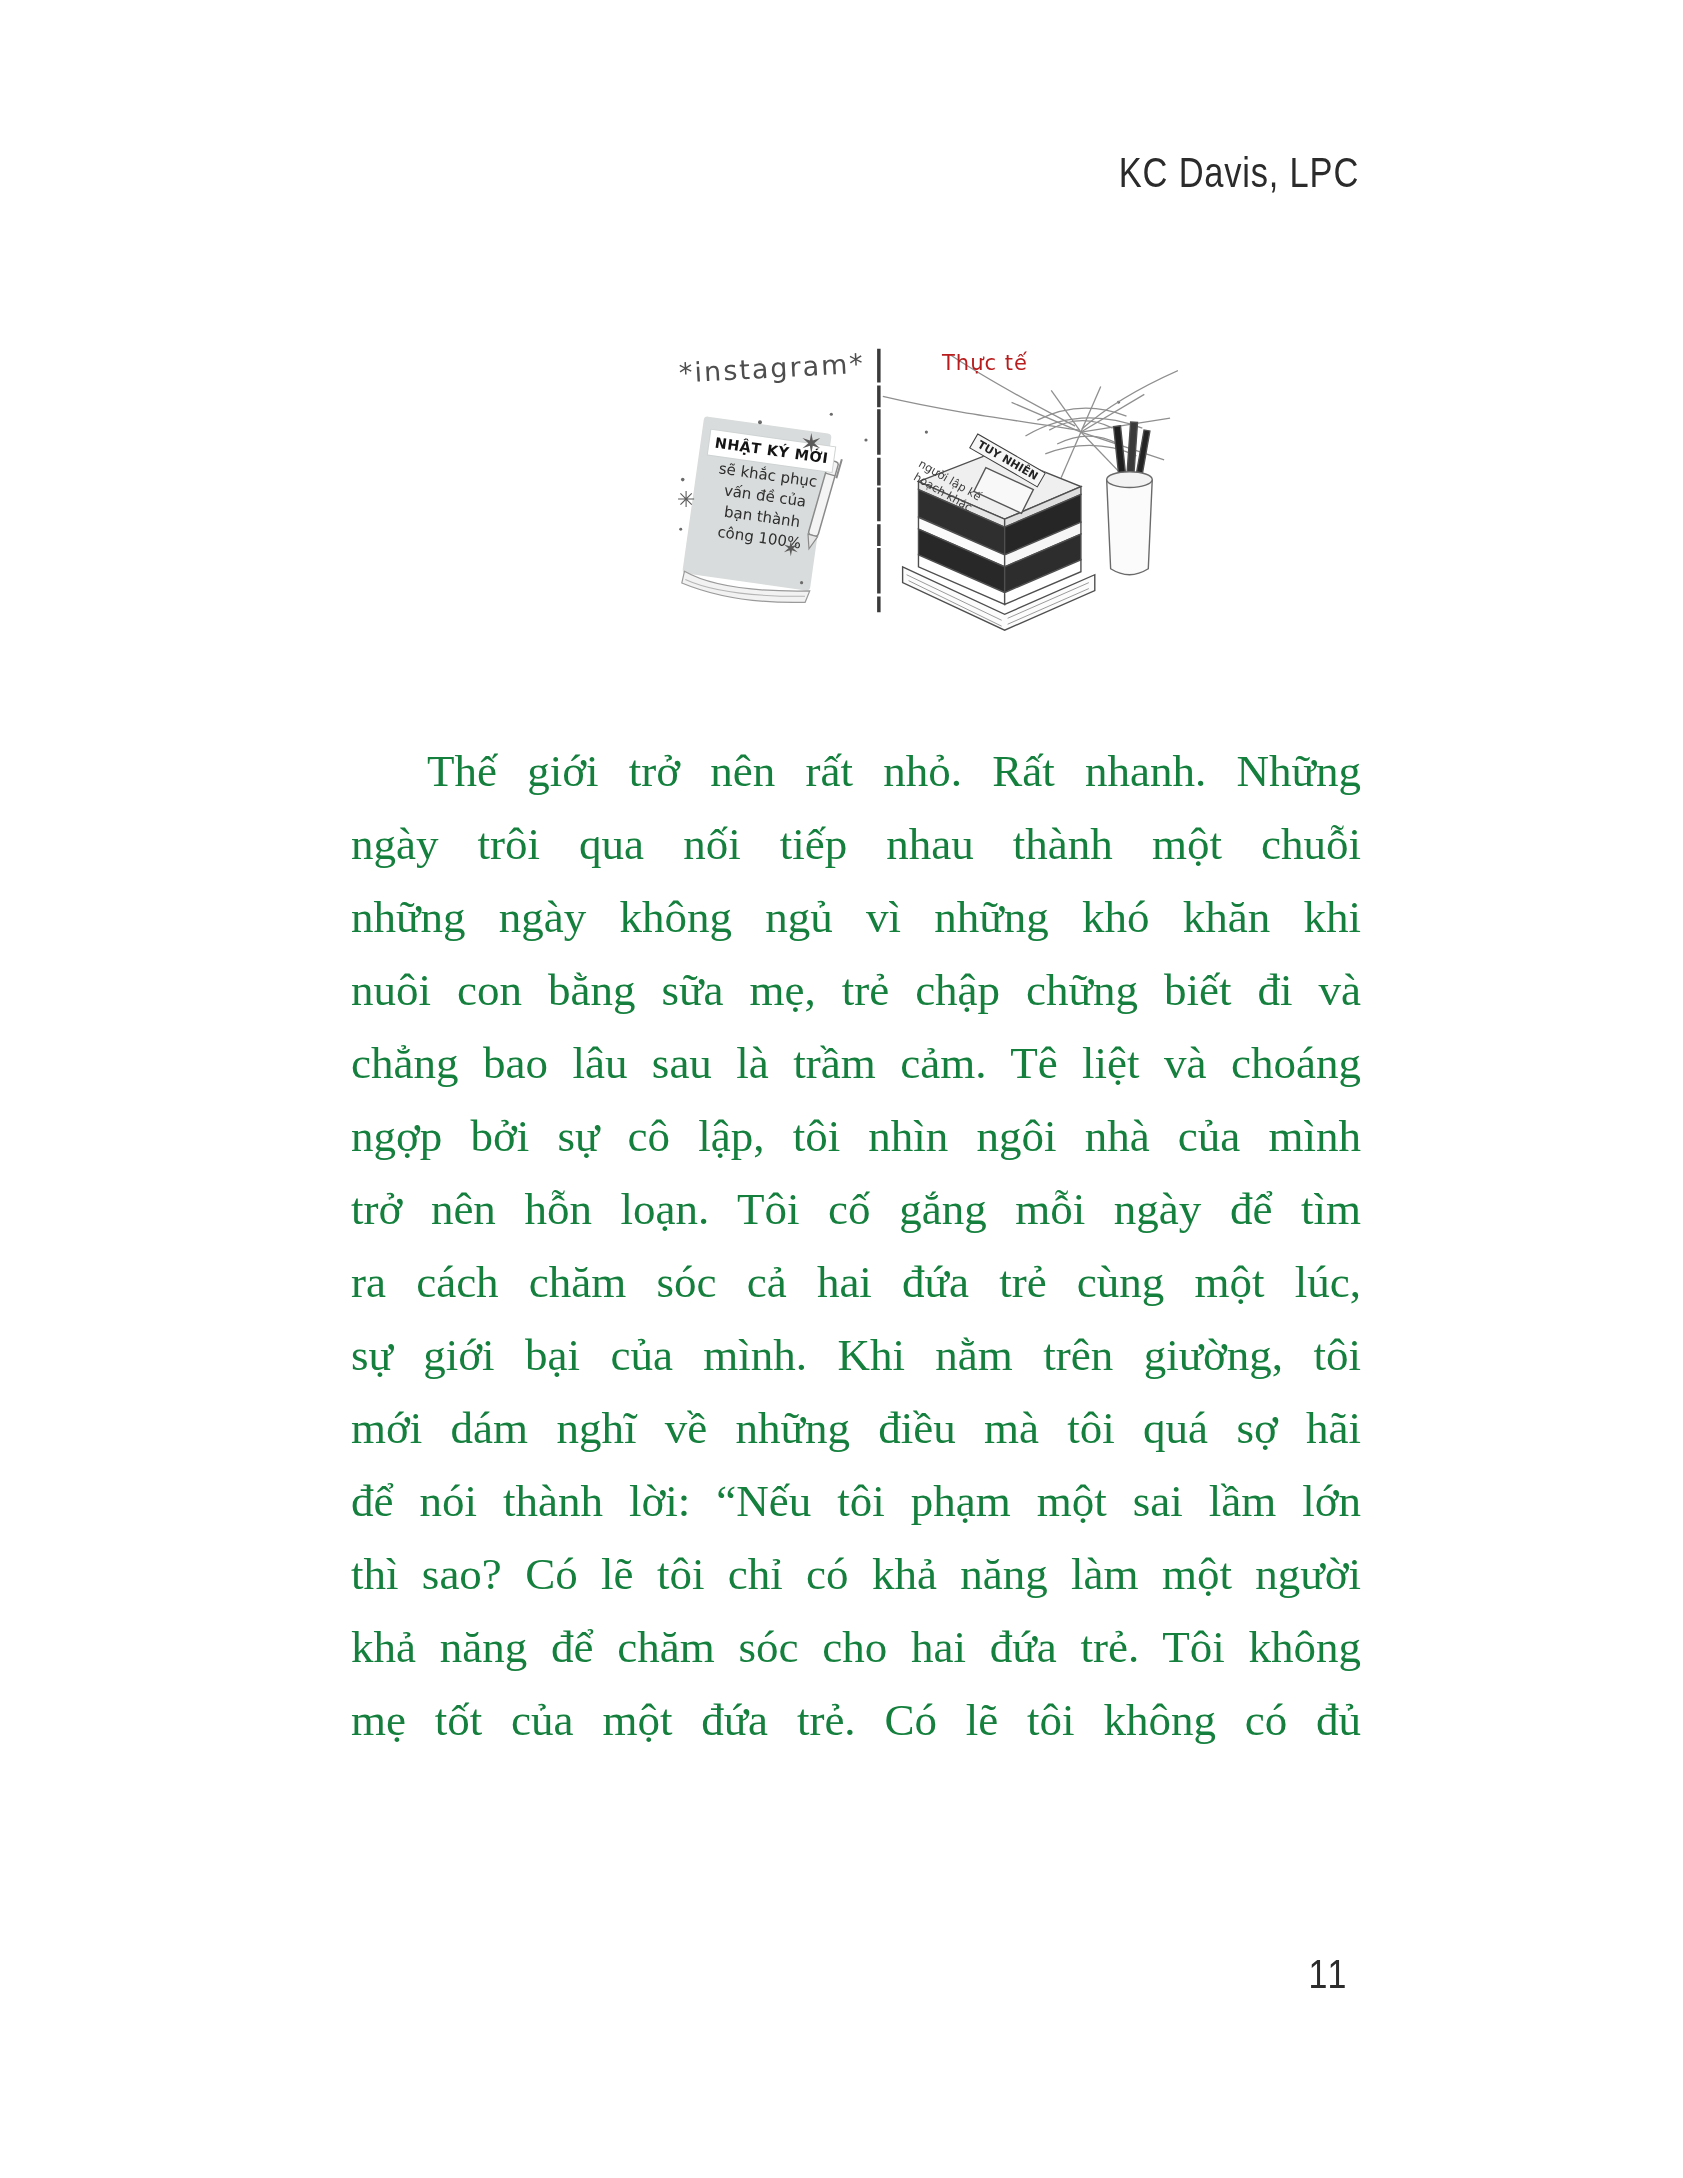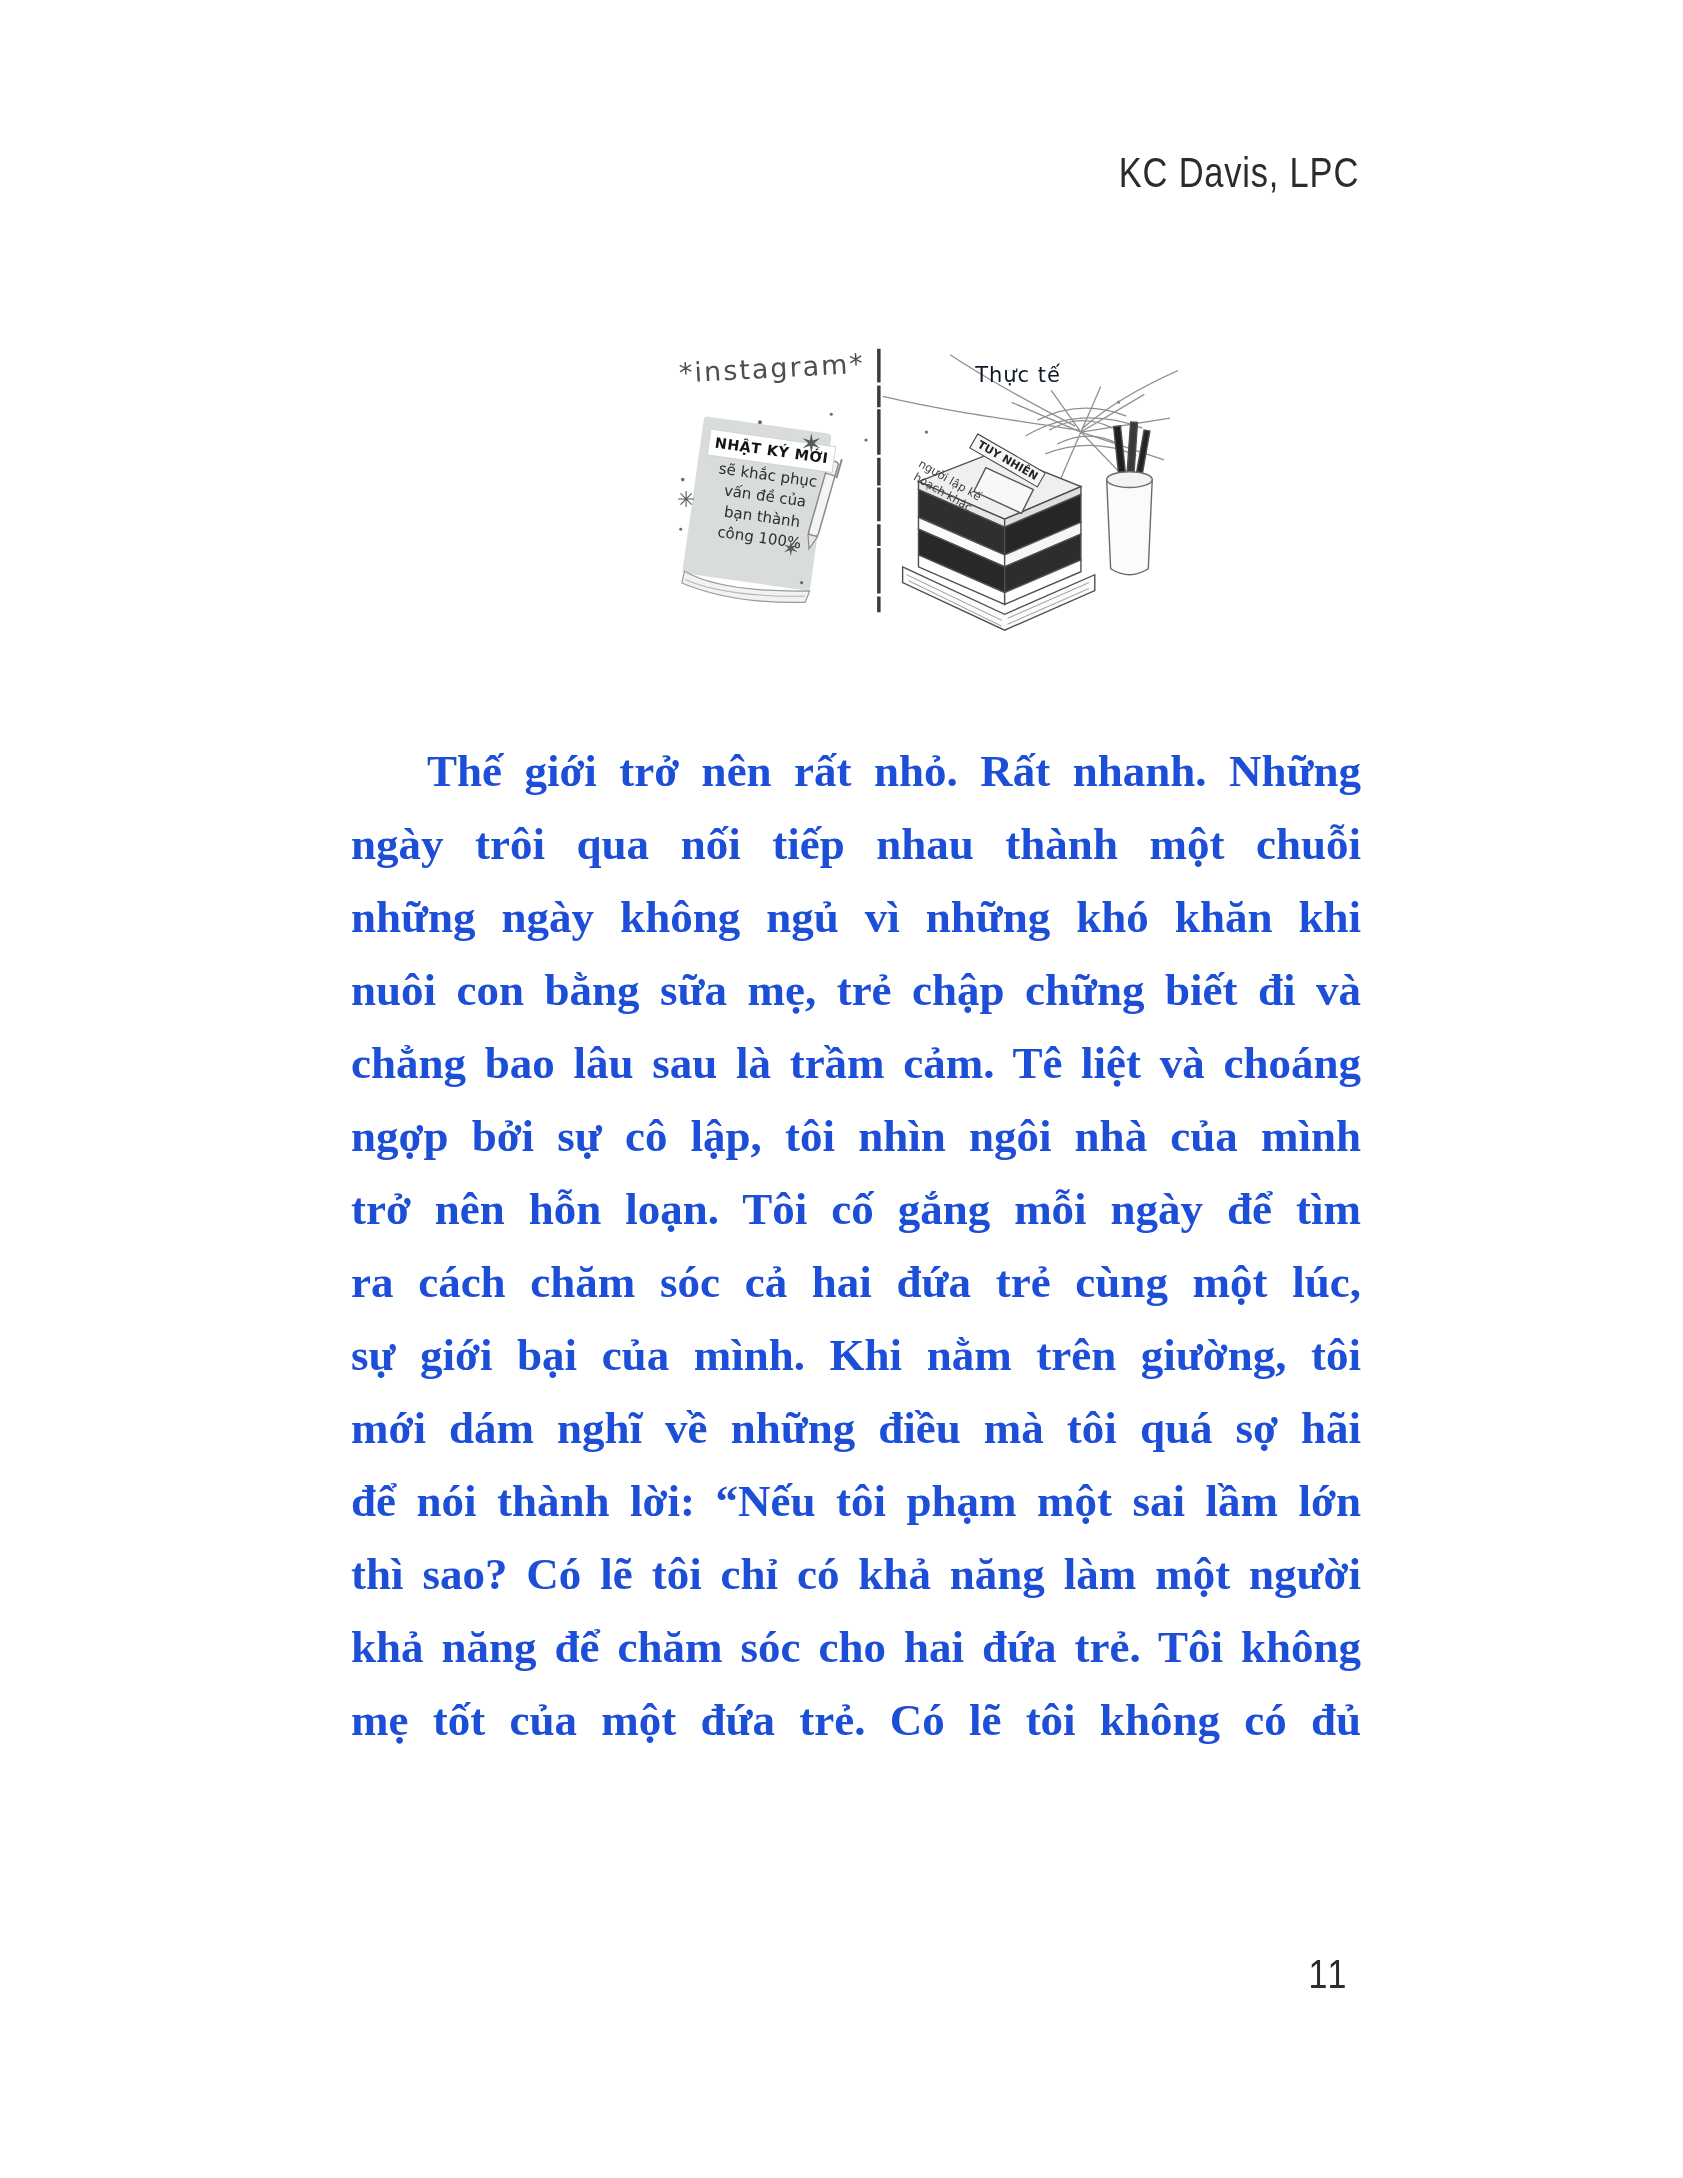--- a/index.html
+++ b/index.html
@@ -22,22 +22,22 @@
   .illo svg{position:absolute;left:0;top:0;}
   .hand{
     position:absolute;font-family:"DejaVu Sans", sans-serif;color:#4a4a4a;
   }
   .insta-title{
     left:26px;top:20px;width:174px;text-align:center;
     font-size:27px;letter-spacing:2px;color:#4e4e4e;
     transform:rotate(-3deg);
   }
   .reality-title{
-    left:289px;top:30px;width:119px;text-align:right;
-    font-size:21px;color:#0f172a;letter-spacing:1px;
+    left:289px;top:18px;width:119px;text-align:left;
+    font-size:21px;color:#b91c1c;letter-spacing:1px;
   }
   .cover-text{
     left:46px;top:105px;width:133px;text-align:center;
     transform:rotate(8deg);line-height:21px;font-size:15px;color:#2e2e2e;
   }
   .cover-text .head{
     display:inline-block;background:#ffffff;color:#141414;
     font-weight:bold;font-size:14.4px;padding:2px 5px;margin-bottom:2px;
     box-shadow:0 0 0 1px #cfd3d3;letter-spacing:0.5px;white-space:nowrap;
   }
@@ -52,21 +52,21 @@
     font-size:11.4px;line-height:14px;color:#3f3f3f;
     transform:rotate(30deg);
   }
   .sparkle{position:absolute;color:#5a5a5a;font-family:"DejaVu Sans",sans-serif;}
   .sp1{left:147px;top:95px;font-size:27px;}
   .sp2{left:24px;top:154px;font-size:22px;}
   .sp3{left:129px;top:204px;font-size:21px;}
   
   .body-text{
     position:absolute;left:351px;top:735px;width:1010px;
-    font-size:45px;color:#1d4ed8;font-weight:bold;
+    font-size:45px;color:#15803d;
   }
   .bline{
     height:73px;line-height:73px;white-space:nowrap;
     text-align:justify;text-align-last:justify;
   }
   .bline.first{padding-left:76px;}
   .bline.last{text-align-last:left;}
   
   .folio{
     position:absolute;left:1305px;top:1952px;

